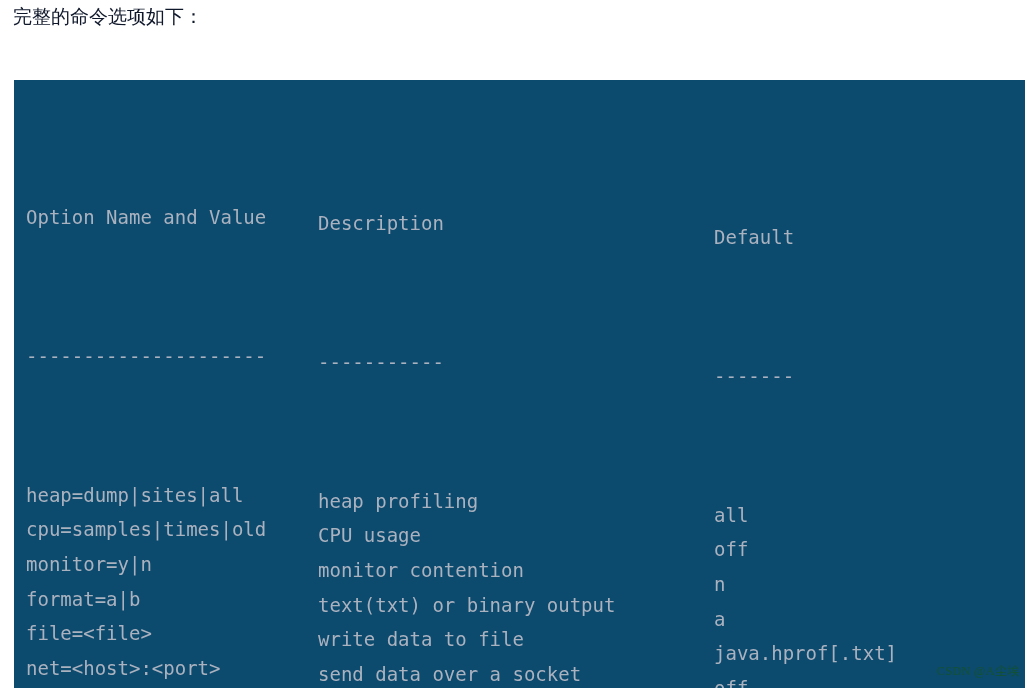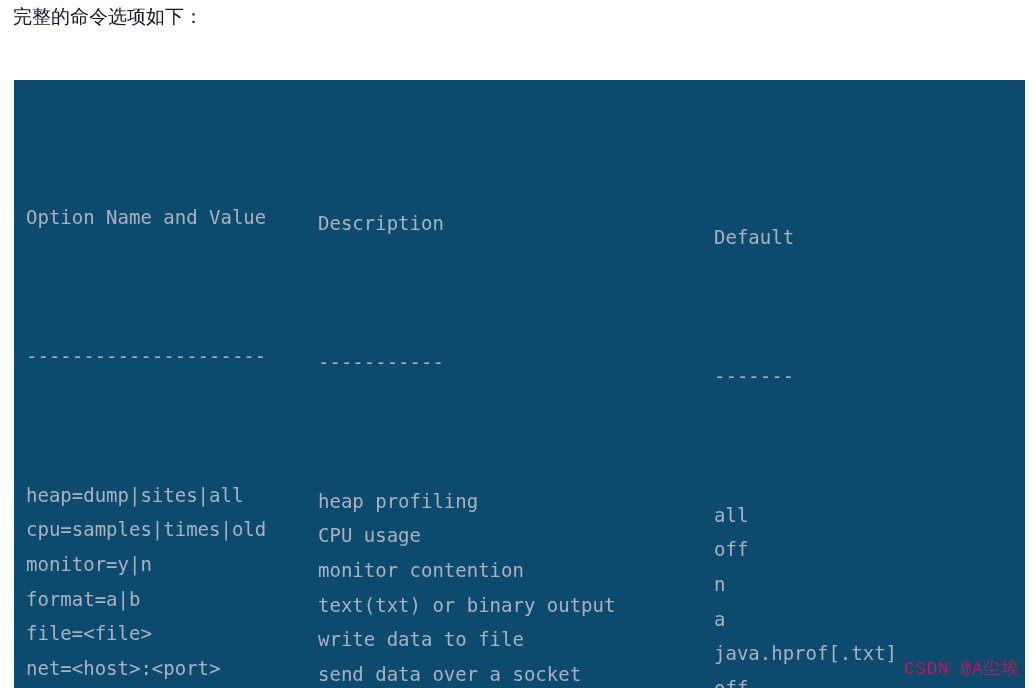--- a/index.html
+++ b/index.html
@@ -74,23 +74,23 @@
     margin-top: 20px;
   }
   .num {
     color: #d19a66;
   }
 
   #watermark {
     position: absolute;
     right: 14px;
     bottom: 8px;
-    font-family: Liberation Mono, monospace;
-    font-size: 18px;
-    color: #be185d;
+    font-family: Liberation Serif, serif;
+    font-size: 12px;
+    color: #14532d;
     letter-spacing: 0.5px;
     white-space: pre;
   }
 </style>
 </head>
 <body>
 
 <div id="page-title">完整的命令选项如下：</div>
 
 <div id="code-block">

